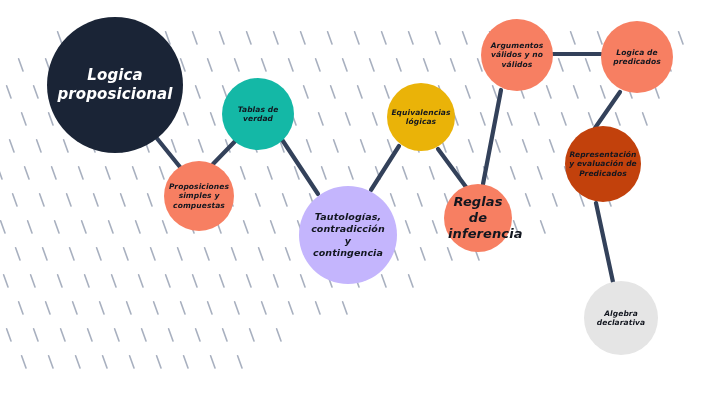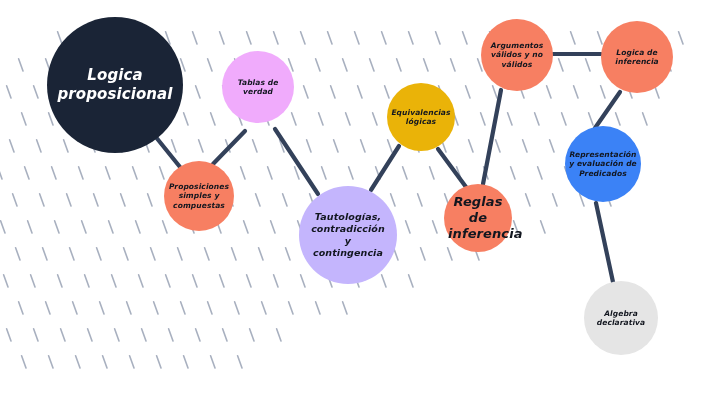--- a/index.html
+++ b/index.html
@@ -359,21 +359,21 @@
       <line x1="501" y1="90" x2="483" y2="184" stroke="#33415a" stroke-width="4.2" stroke-linecap="round"></line>
       <line x1="620" y1="92" x2="595" y2="128" stroke="#33415a" stroke-width="4.2" stroke-linecap="round"></line>
       <line x1="596" y1="203" x2="613" y2="282" stroke="#33415a" stroke-width="4.2" stroke-linecap="round"></line>
     </svg>
 
   <div id="nodes-layer">
       <div class="node node-root" style="left: 47px; top: 17px; width: 136px; height: 136px; background: rgb(26, 36, 54); text-align: center;">
         <span class="node-label" style="font-size: 15px; color: rgb(255, 255, 255);">Logica
 proposicional</span>
       </div>
-      <div class="node node-topic" style="left: 222px; top: 51px; width: 72px; height: 72px; background: #f0abfc;">
+      <div class="node node-topic" style="left: 222px; top: 78px; width: 72px; height: 72px; background: #14b8a6;">
         <span class="node-label" style="font-size: 7.5px; color: rgb(18, 22, 31);">Tablas de
 verdad</span>
       </div>
       <div class="node node-topic" style="left: 164px; top: 161px; width: 70px; height: 70px; background: rgb(247, 127, 98);">
         <span class="node-label" style="font-size: 7.5px; color: rgb(18, 22, 31);">Proposiciones
 simples y
 compuestas</span>
       </div>
       <div class="node node-topic big" style="left: 299px; top: 186px; width: 98px; height: 98px; background: #c4b5fd;">
         <span class="node-label" style="font-size: 9.5px; color: rgb(18, 22, 31);">Tautologías,
@@ -389,23 +389,23 @@
         <span class="node-label" style="font-size: 13px; color: rgb(18, 22, 31);">Reglas de
 inferencia</span>
       </div>
       <div class="node node-topic" style="left: 481px; top: 19px; width: 72px; height: 72px; background: rgb(247, 127, 98);">
         <span class="node-label" style="font-size: 7.5px; color: rgb(18, 22, 31);">Argumentos
 válidos y no
 válidos</span>
       </div>
       <div class="node node-topic" style="left: 601px; top: 21px; width: 72px; height: 72px; background: rgb(247, 127, 98);">
         <span class="node-label" style="font-size: 7.5px; color: rgb(18, 22, 31);">Logica de
-inferencia</span>
-      </div>
-      <div class="node node-topic" style="left: 565px; top: 126px; width: 76px; height: 76px; background: #3b82f6;">
+predicados</span>
+      </div>
+      <div class="node node-topic" style="left: 565px; top: 126px; width: 76px; height: 76px; background: #c2410c;">
         <span class="node-label" style="font-size: 7.5px; color: rgb(18, 22, 31);">Representación
 y evaluación de
 Predicados</span>
       </div>
       <div class="node node-topic" style="left: 584px; top: 281px; width: 74px; height: 74px; background: #e5e5e5;">
         <span class="node-label" style="font-size: 7.5px; color: rgb(18, 22, 31);">Algebra
 declarativa</span>
       </div>
     </div>
 

